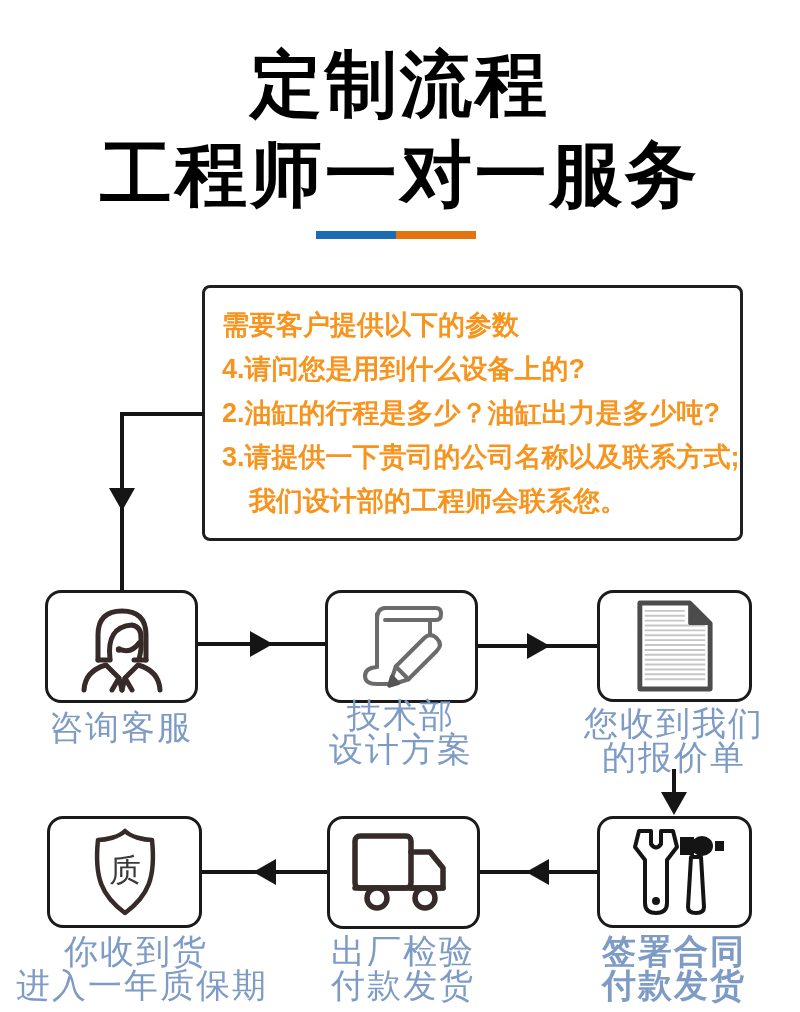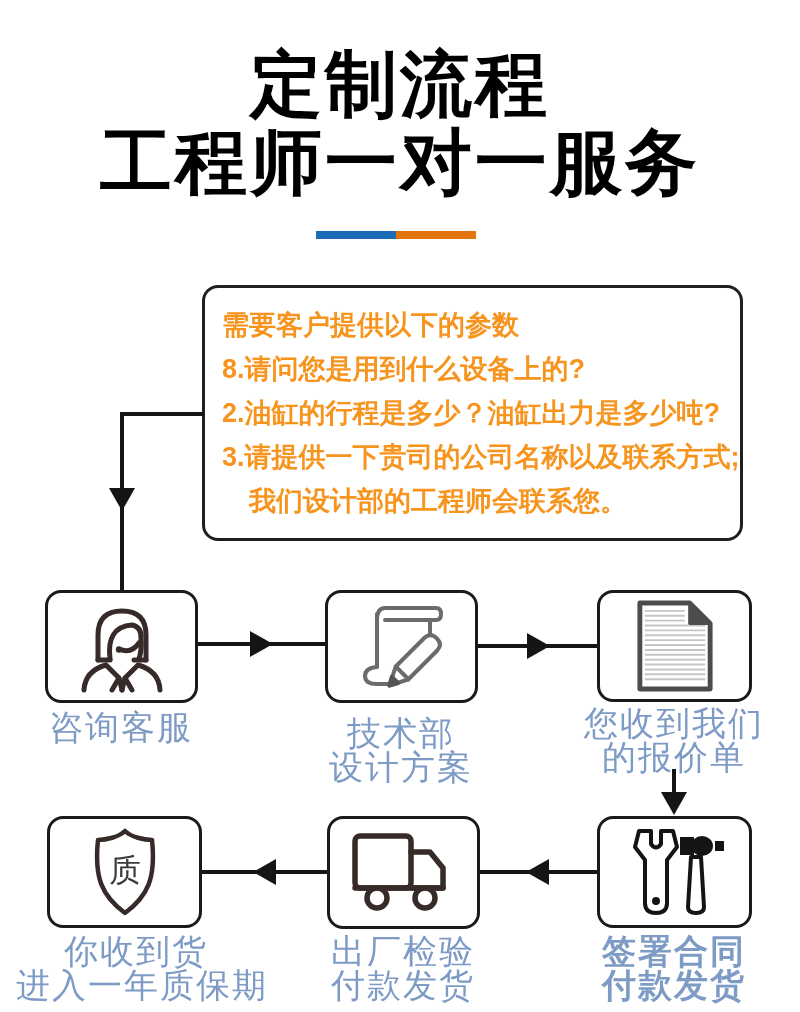--- a/index.html
+++ b/index.html
@@ -4,29 +4,29 @@
 <style>
   * { margin:0; padding:0; box-sizing:border-box; }
   body { background:#fff; font-family:"Liberation Sans", sans-serif; }
   .canvas { position:relative; width:800px; height:1012px; background:#ffffff; overflow:hidden; margin:16px auto; }
 
   
   .title-line { position:absolute; left:0; width:800px; text-align:center;
     font-weight:900; color:#000; font-size:72px; line-height:84px; letter-spacing:3px;
     font-family:"Liberation Sans", sans-serif; }
   .title-line.l1 { top:26px; }
-  .title-line.l2 { top:104px; }
+  .title-line.l2 { top:116px; }
   .divider { position:absolute; top:215px; left:316px; width:160px; height:8px; display:flex; }
   .divider .seg { height:100%; width:80px; }
   .divider .seg.blue { background:var(--divider-blue,#1a6cb5); }
   .divider .seg.orange { background:var(--divider-orange,#e4750e); }
 
   
   .info-box { position:absolute; left:202px; top:269px; width:541px; height:256px;
-    background:#fff; border:3.5px solid #1f1f1f; border-radius:16px; padding:15px 10px 0 17px; }
+    background:#fff; border:3.5px solid #1f1f1f; border-radius:8px; padding:15px 10px 0 17px; }
   .info-line { color:var(--accent-orange,#f7941e); font-weight:bold; font-size:27px; line-height:44px; white-space:nowrap; }
   .info-line.indent { padding-left:27px; }
 
   
   .line { position:absolute; background:#151515; }
   .ah-right { position:absolute; width:0; height:0;
     border-top:13px solid transparent; border-bottom:13px solid transparent; border-left:23px solid #151515; }
   .ah-left { position:absolute; width:0; height:0;
     border-top:13px solid transparent; border-bottom:13px solid transparent; border-right:23px solid #151515; }
   .ah-down { position:absolute; width:0; height:0;
@@ -48,21 +48,21 @@
 
   <div class="title-line l1">定制流程</div>
   <div class="title-line l2">工程师一对一服务</div>
   <div class="divider">
     <span class="seg blue"></span>
     <span class="seg orange"></span>
   </div>
 
   <div class="info-box">
     <div class="info-line">需要客户提供以下的参数</div>
-    <div class="info-line">8.请问您是用到什么设备上的?</div>
+    <div class="info-line">4.请问您是用到什么设备上的?</div>
     <div class="info-line">2.油缸的行程是多少？油缸出力是多少吨?</div>
     <div class="info-line">3.请提供一下贵司的公司名称以及联系方式;</div>
     <div class="info-line indent">我们设计部的工程师会联系您。</div>
   </div>
 
   <div class="line" style="left:120px; top:396px; width:84px; height:4px;"></div>
   <div class="line" style="left:120px; top:396px; width:4px; height:178px;"></div>
   <div class="ah-down" style="left:109px; top:472px;"></div>
 
   <div class="node" style="left:45px; top:574px;">
@@ -123,21 +123,21 @@
   </div>
 
   <div class="line" style="left:198px; top:626px; width:127px; height:4px;"></div>
   <div class="ah-right" style="left:250px; top:615px;"></div>
   <div class="line" style="left:478px; top:628px; width:119px; height:4px;"></div>
   <div class="ah-right" style="left:527px; top:617px;"></div>
 
   <div class="node-label" style="left:21px; top:694px; width:200px;">
     <div>咨询客服</div>
   </div>
-  <div class="node-label" style="left:301px; top:700px; width:200px;">
+  <div class="node-label" style="left:301px; top:682px; width:200px;">
     <div>技术部</div>
     <div>设计方案</div>
   </div>
   <div class="node-label" style="left:574px; top:690px; width:200px;">
     <div>您收到我们</div>
     <div>的报价单</div>
   </div>
 
   <div class="line" style="left:672px; top:753px; width:4px; height:28px;"></div>
   <div class="ah-down" style="left:661px; top:776px;"></div>

